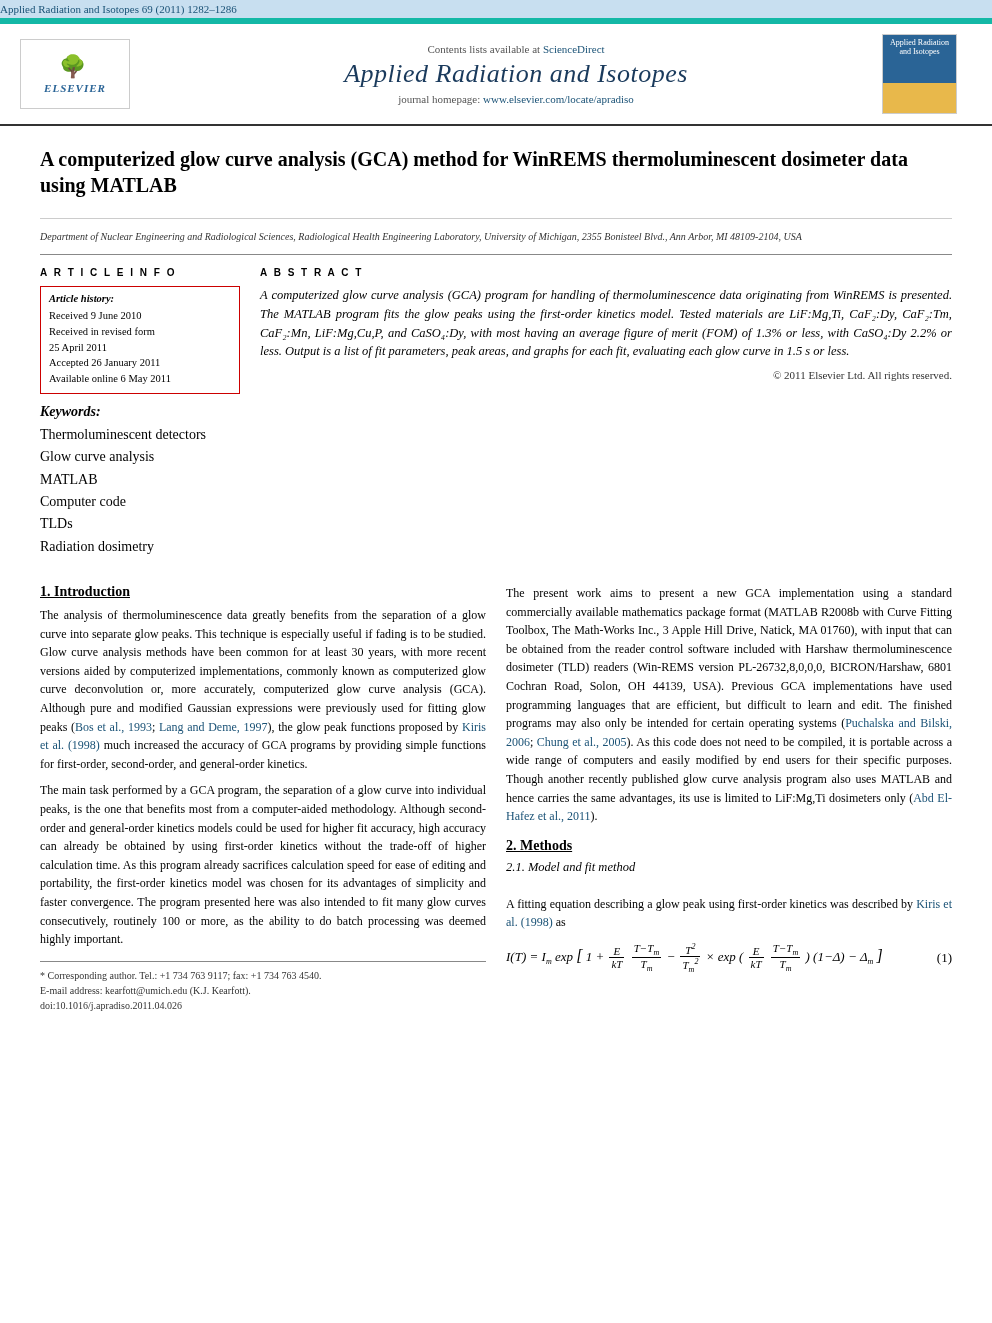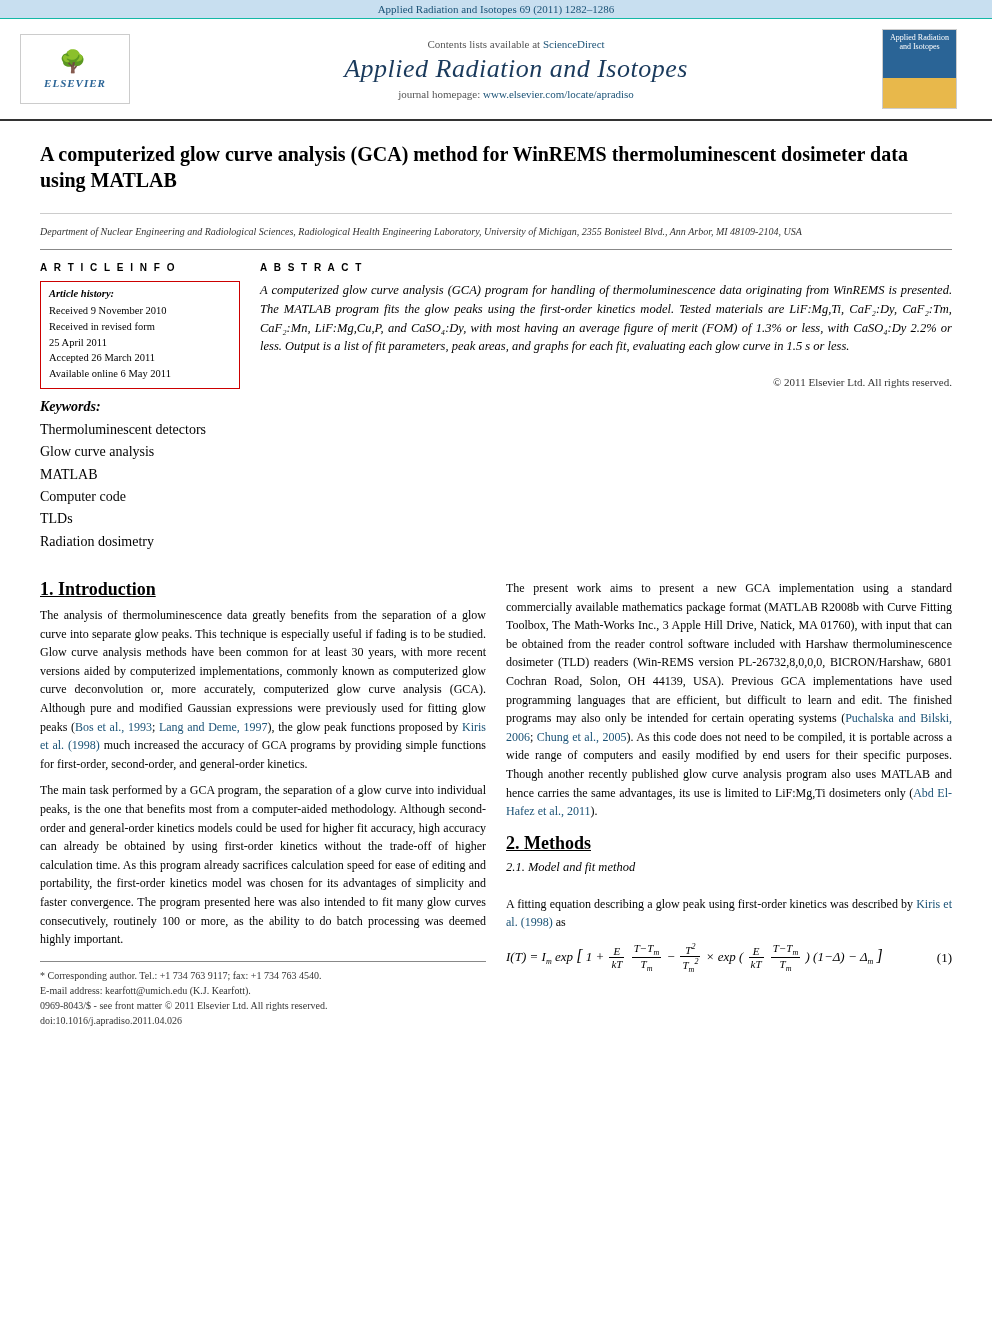--- a/index.html
+++ b/index.html
@@ -8,25 +8,24 @@
       font-family: 'Times New Roman', Times, serif;
       font-size: 13px;
       color: #000;
       width: 992px;
       min-height: 1323px;
     }
 
     
     .top-bar {
       background: #c8dff0;
-      text-align: center;
       padding: 3px 0;
       font-size: 11px;
       color: #1a5276;
-      border-bottom: 1px solid #14b8a6;
+      border-bottom: 6px solid #14b8a6;
     }
 
     
     .journal-header {
       display: flex;
       align-items: center;
       padding: 10px 20px;
       border-bottom: 2px solid #333;
       background: #fff;
     }
@@ -205,29 +204,29 @@
       font-size: 12.5px;
       line-height: 1.5;
       text-align: justify;
       margin-bottom: 8px;
       font-style: italic;
     }
     .copyright-line {
       font-size: 11px;
       text-align: right;
       color: #333;
-      margin-top: 20px;
+      margin-top: 8px;
     }
 
     
     .body-section {
       margin-bottom: 12px;
     }
     .section-heading {
-      font-size: 18px;
+      font-size: 14px;
       font-weight: bold;
       text-decoration: underline;
       margin-bottom: 6px;
       color: #000;
     }
     .subsection-heading {
       font-size: 12.5px;
       font-style: italic;
       margin-bottom: 20px;
       color: #000;
@@ -324,24 +323,24 @@
 
 
   <div class="affiliation">Department of Nuclear Engineering and Radiological Sciences, Radiological Health Engineering Laboratory, University of Michigan, 2355 Bonisteel Blvd., Ann Arbor, MI 48109-2104, USA</div>
 
   <div class="two-col">
 
     <div class="left-col">
       <div class="section-label">A R T I C L E   I N F O</div>
       <div class="article-info-block">
         <div class="info-title">Article history:</div>
-        <div class="info-row">Received 9 November 2010</div>
+        <div class="info-row">Received 9 June 2010</div>
         <div class="info-row">Received in revised form</div>
         <div class="info-row">25 April 2011</div>
-        <div class="info-row">Accepted 26 March 2011</div>
+        <div class="info-row">Accepted 26 January 2011</div>
         <div class="info-row">Available online 6 May 2011</div>
       </div>
       <div class="keywords-block">
         <div class="kw-title">Keywords:</div>
         <div class="kw-item">Thermoluminescent detectors</div>
         <div class="kw-item">Glow curve analysis</div>
         <div class="kw-item">MATLAB</div>
         <div class="kw-item">Computer code</div>
         <div class="kw-item">TLDs</div>
         <div class="kw-item">Radiation dosimetry</div>
@@ -365,21 +364,20 @@
           The analysis of thermoluminescence data greatly benefits from the separation of a glow curve into separate glow peaks. This technique is especially useful if fading is to be studied. Glow curve analysis methods have been common for at least 30 years, with more recent versions aided by computerized implementations, commonly known as computerized glow curve deconvolution or, more accurately, computerized glow curve analysis (GCA). Although pure and modified Gaussian expressions were previously used for fitting glow peaks (<a href="#" class="link">Bos et al., 1993</a>; <a href="#" class="link">Lang and Deme, 1997</a>), the glow peak functions proposed by <a href="#" class="link">Kiris et al. (1998)</a> much increased the accuracy of GCA programs by providing simple functions for first-order, second-order, and general-order kinetics.
         </div>
         <div class="body-text">
           The main task performed by a GCA program, the separation of a glow curve into individual peaks, is the one that benefits most from a computer-aided methodology. Although second-order and general-order kinetics models could be used for higher fit accuracy, high accuracy can already be obtained by using first-order kinetics without the trade-off of higher calculation time. As this program already sacrifices calculation speed for ease of editing and portability, the first-order kinetics model was chosen for its advantages of simplicity and faster convergence. The program presented here was also intended to fit many glow curves consecutively, routinely 100 or more, as the ability to do batch processing was deemed highly important.
         </div>
       </div>
 
       <div class="footnote-section">
         <div>* Corresponding author. Tel.: +1 734 763 9117; fax: +1 734 763 4540.</div>
         <div>E-mail address: kearfott@umich.edu (K.J. Kearfott).</div>
-        <div>0969-8043/$ - see front matter © 2011 Elsevier Ltd. All rights reserved.</div>
         <div>doi:10.1016/j.apradiso.2011.04.026</div>
       </div>
     </div>
 
     <div class="body-right">
 
       <div class="body-section">
         <div class="body-text">
           The present work aims to present a new GCA implementation using a standard commercially available mathematics package format (MATLAB R2008b with Curve Fitting Toolbox, The Math-Works Inc., 3 Apple Hill Drive, Natick, MA 01760), with input that can be obtained from the reader control software included with Harshaw thermoluminescence dosimeter (TLD) readers (Win-REMS version PL-26732,8,0,0,0, BICRON/Harshaw, 6801 Cochran Road, Solon, OH 44139, USA). Previous GCA implementations have used programming languages that are efficient, but difficult to learn and edit. The finished programs may also only be intended for certain operating systems (<a href="#" class="link">Puchalska and Bilski, 2006</a>; <a href="#" class="link">Chung et al., 2005</a>). As this code does not need to be compiled, it is portable across a wide range of computers and easily modified by end users for their specific purposes. Though another recently published glow curve analysis program also uses MATLAB and hence carries the same advantages, its use is limited to LiF:Mg,Ti dosimeters only (<a href="#" class="link">Abd El-Hafez et al., 2011</a>).
         </div>

